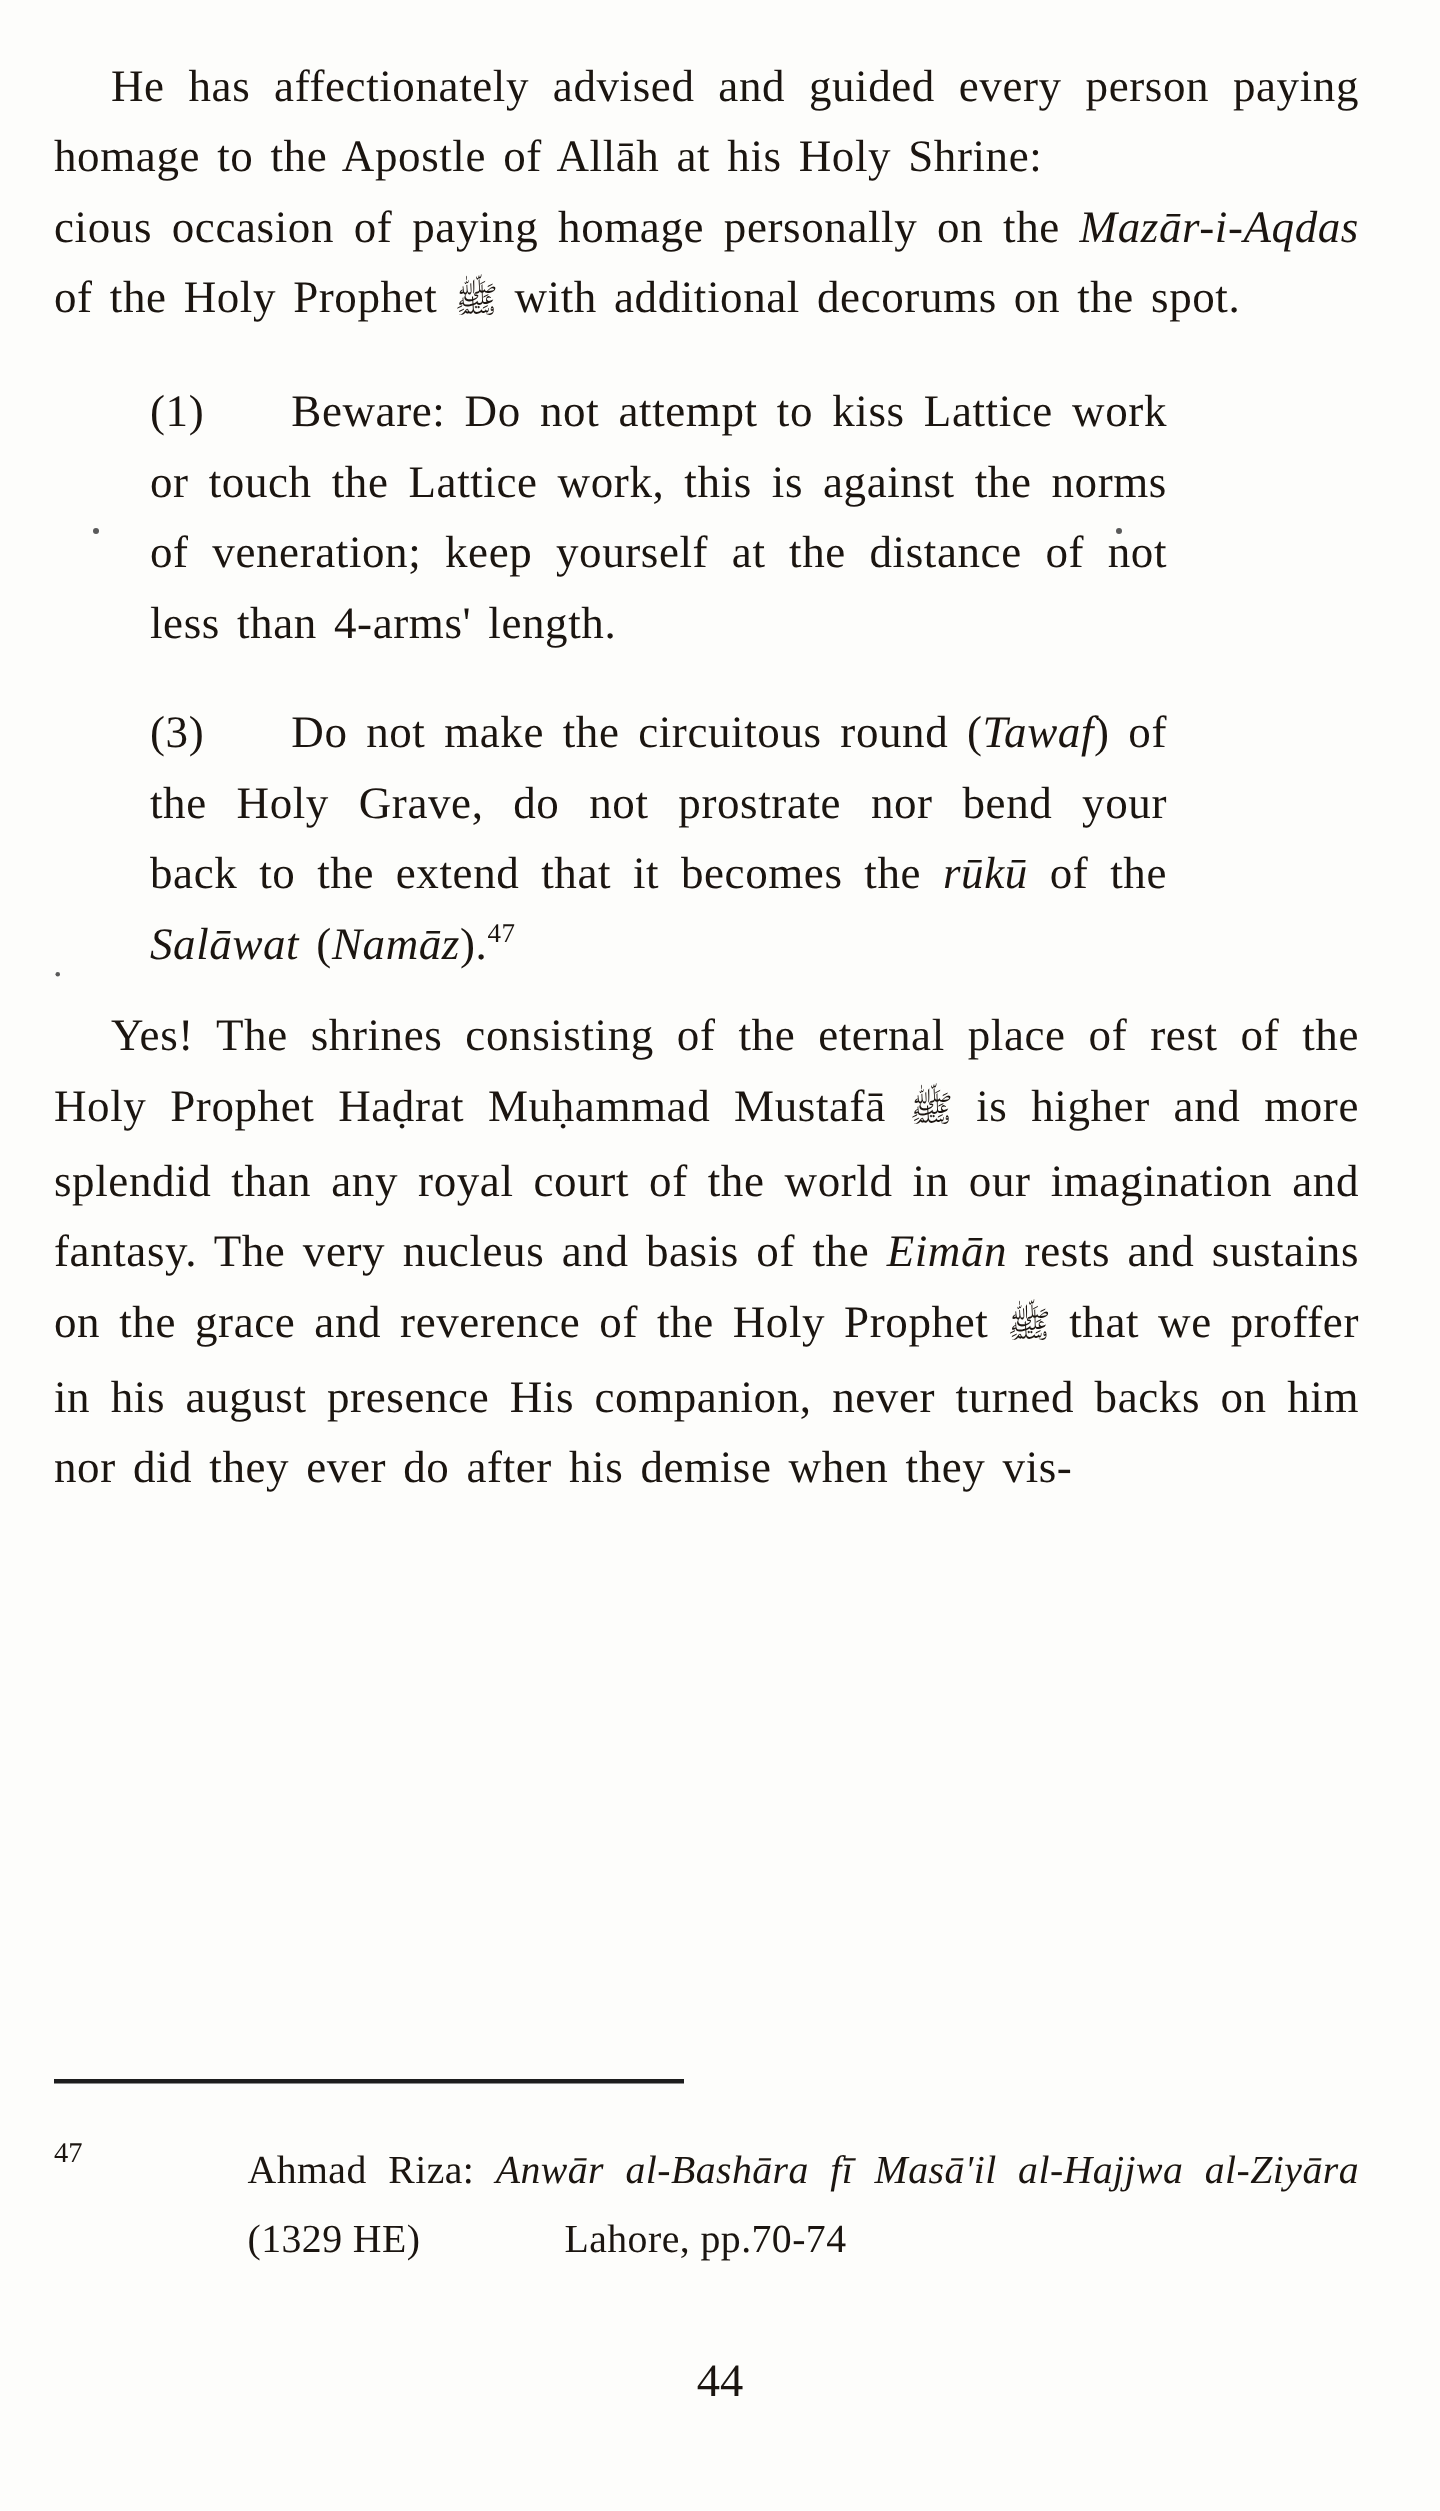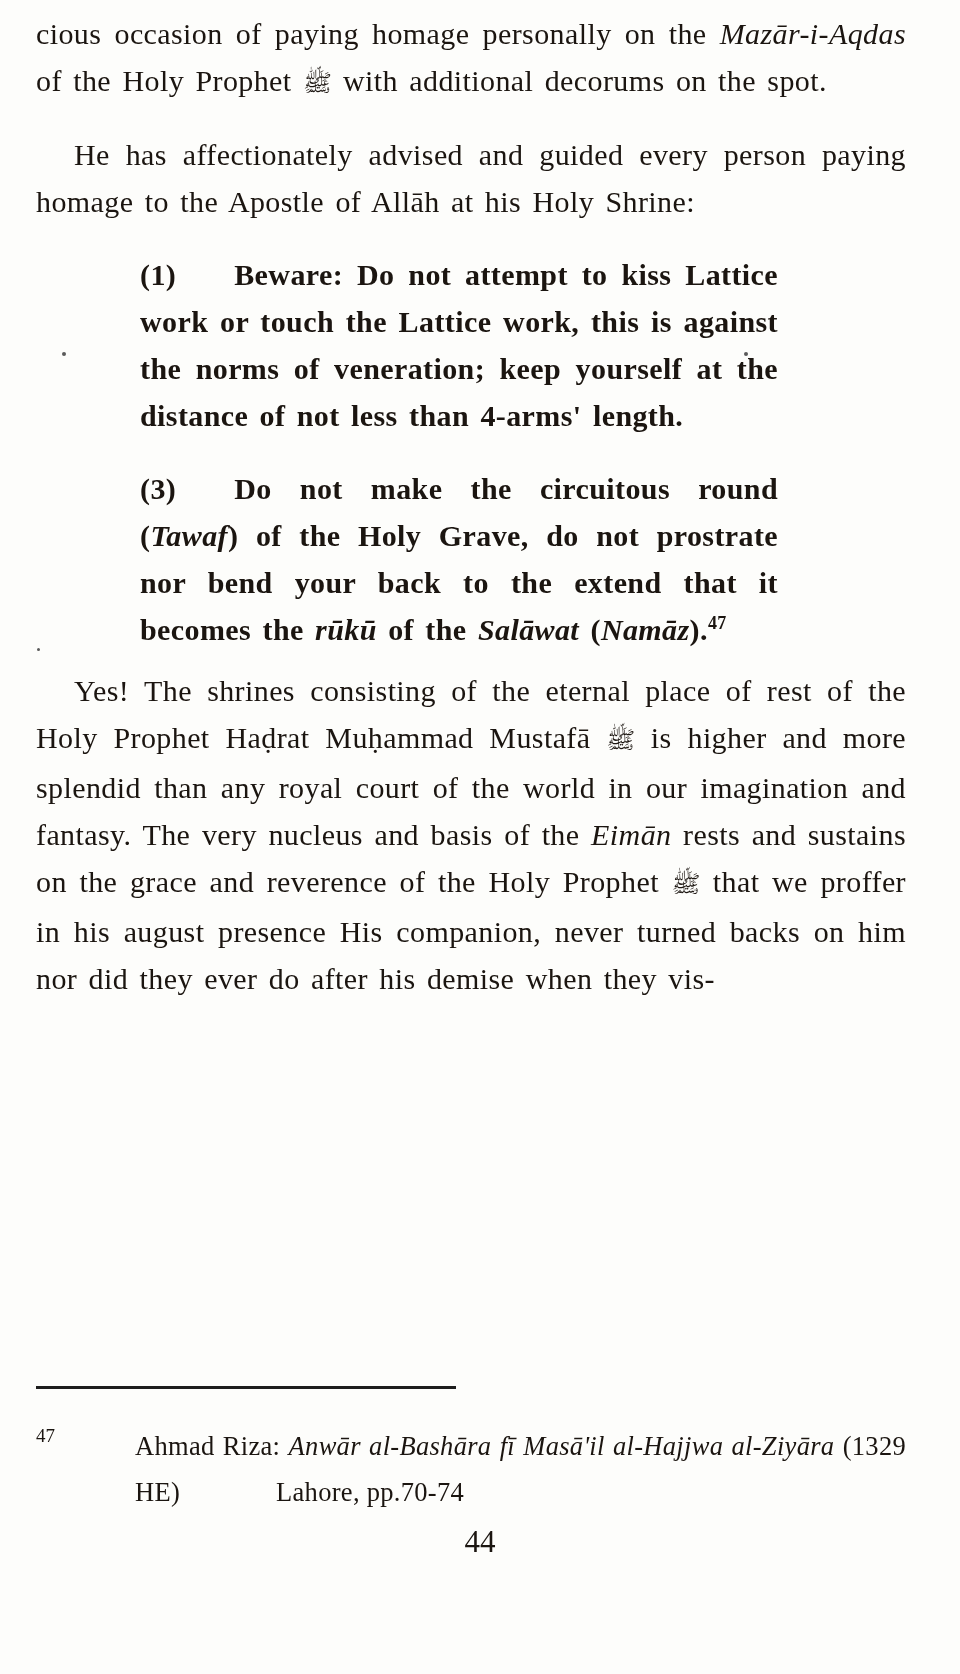--- a/index.html
+++ b/index.html
@@ -19,63 +19,64 @@
     margin: 0;
     font-size: 30px;
     line-height: 47px;
     text-align: justify;
     letter-spacing: 0.4px;
     word-spacing: 3.5px;
   }
   .indent { text-indent: 38px; }
   .para-advice { margin-top: 24px; }
 
-  .list { margin: 26px 128px 0 104px; font-weight: bold; }
+  .list { margin: 26px 128px 0 64px; }
   .list-item + .list-item { margin-top: 26px; }
   .tab { display: inline-block; width: 58px; }
 
   .it { font-style: italic; }
   .sym { font-size: 0.8em; }
   sup { font-size: 0.6em; line-height: 0; }
 
   .para-yes { margin-top: 14px; }
 
   .footnote-area { position: absolute; left: 36px; right: 54px; top: 1386px; }
   .footnote-rule { width: 420px; height: 3px; background: #1d1d1d; }
   .footnote { display: flex; margin-top: 34px; }
   .fn-marker { width: 99px; font-size: 19px; padding-top: 2px; }
   .fn-text {
     flex: 1;
     font-size: 26.5px;
     line-height: 46px;
     text-align: justify;
     letter-spacing: 0.3px;
+    margin-left: 30px;
   }
   .gap { display: inline-block; width: 96px; }
 
   .page-number {
     position: absolute;
     left: 0; right: 0;
-    top: 1524px;
+    top: 1569px;
     text-align: center;
     font-size: 31px;
   }
 
   .speck { position: absolute; background: #5a5a5a; border-radius: 50%; }
 </style>
 </head>
 <body>
 
 <div class="page">
 
   <main>
 
+    <p class="para indent para-advice"><span>He has affectionately advised and guided every person paying homage to the Apostle of Allāh at his Holy Shrine:</span></p>
+
     <p class="para"><span>cious occasion of paying homage personally on the </span><span class="it">Mazār-i-Aqdas</span><span> of the Holy Prophet </span><span class="sym">ﷺ</span><span> with additional decorums on the spot.</span></p>
-
-    <p class="para indent para-advice"><span>He has affectionately advised and guided every person paying homage to the Apostle of Allāh at his Holy Shrine:</span></p>
 
     <section class="list">
 
       <p class="list-item"><span>(1)</span><span class="tab"></span><span><span>Beware: Do not attempt to kiss Lattice work or touch the Lattice work, this is against the norms of veneration; keep yourself at the distance of not less than 4-arms' length.</span></span></p>
 
 
       <p class="list-item"><span>(3)</span><span class="tab"></span><span><span>Do not make the circuitous round (</span><span class="it">Tawaf</span><span>) of the Holy Grave, do not prostrate nor bend your back to the extend that it becomes the </span><span class="it">rūkū</span><span> of the </span><span class="it">Salāwat</span><span> (</span><span class="it">Namāz</span><span>).</span><sup>47</sup></span></p>
 
     </section>
 

